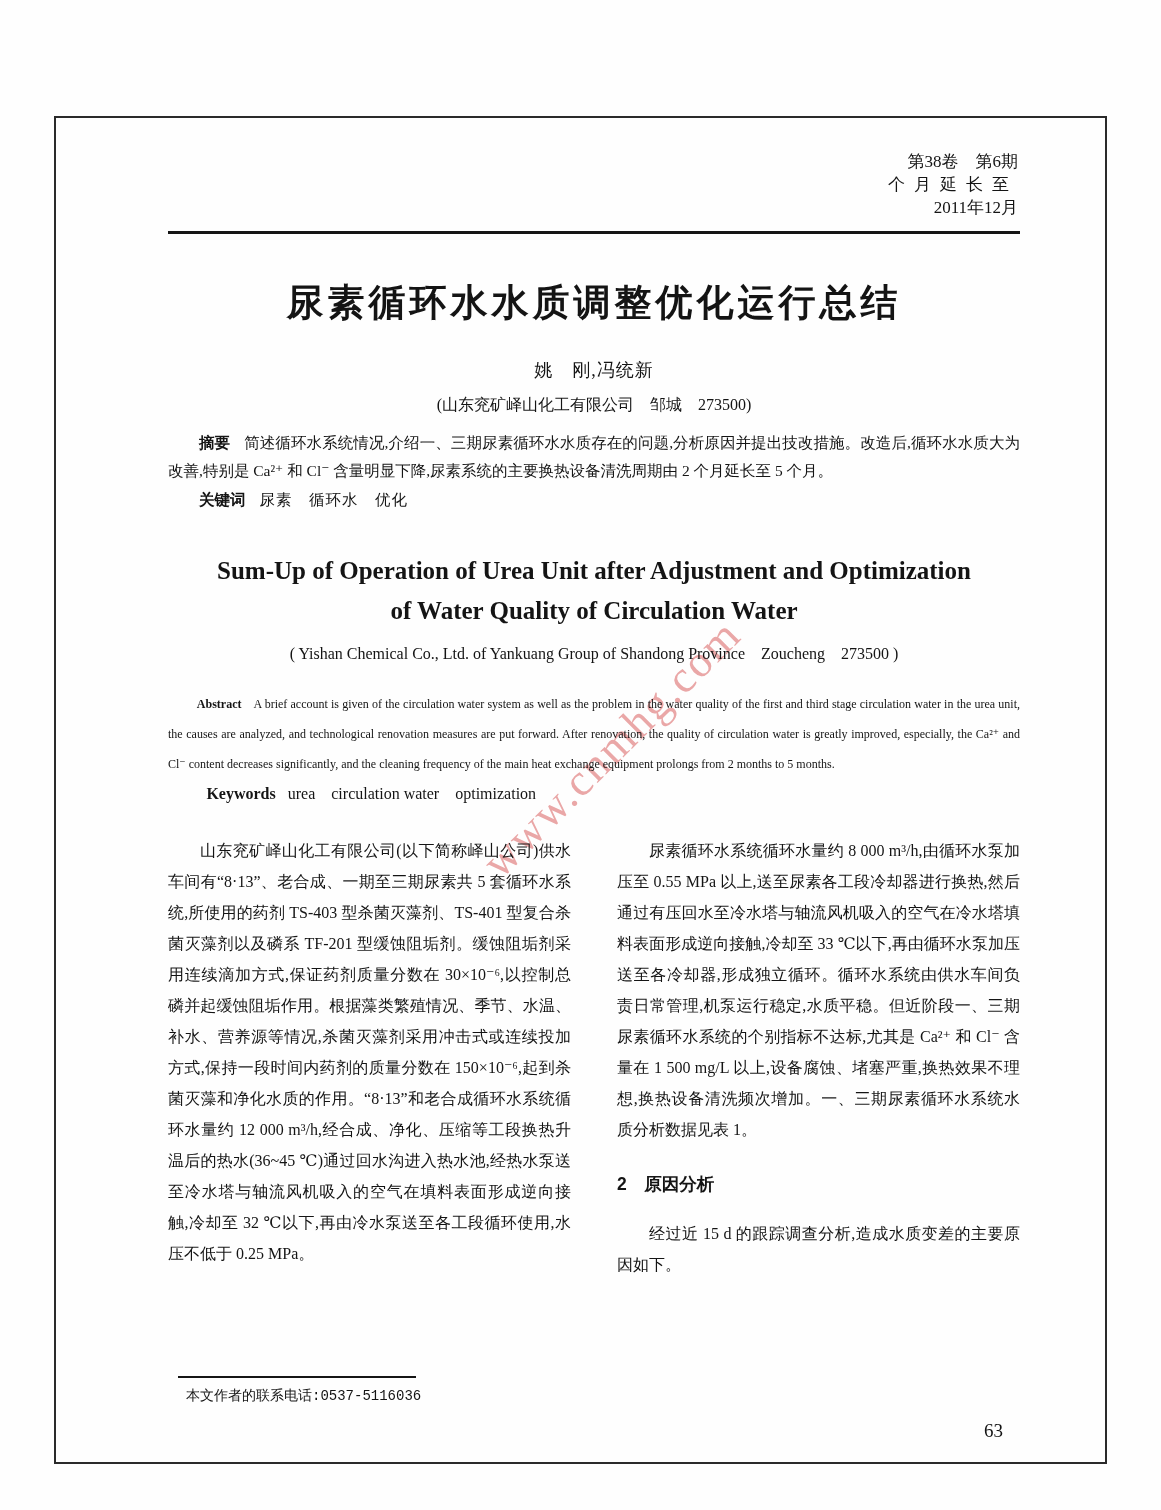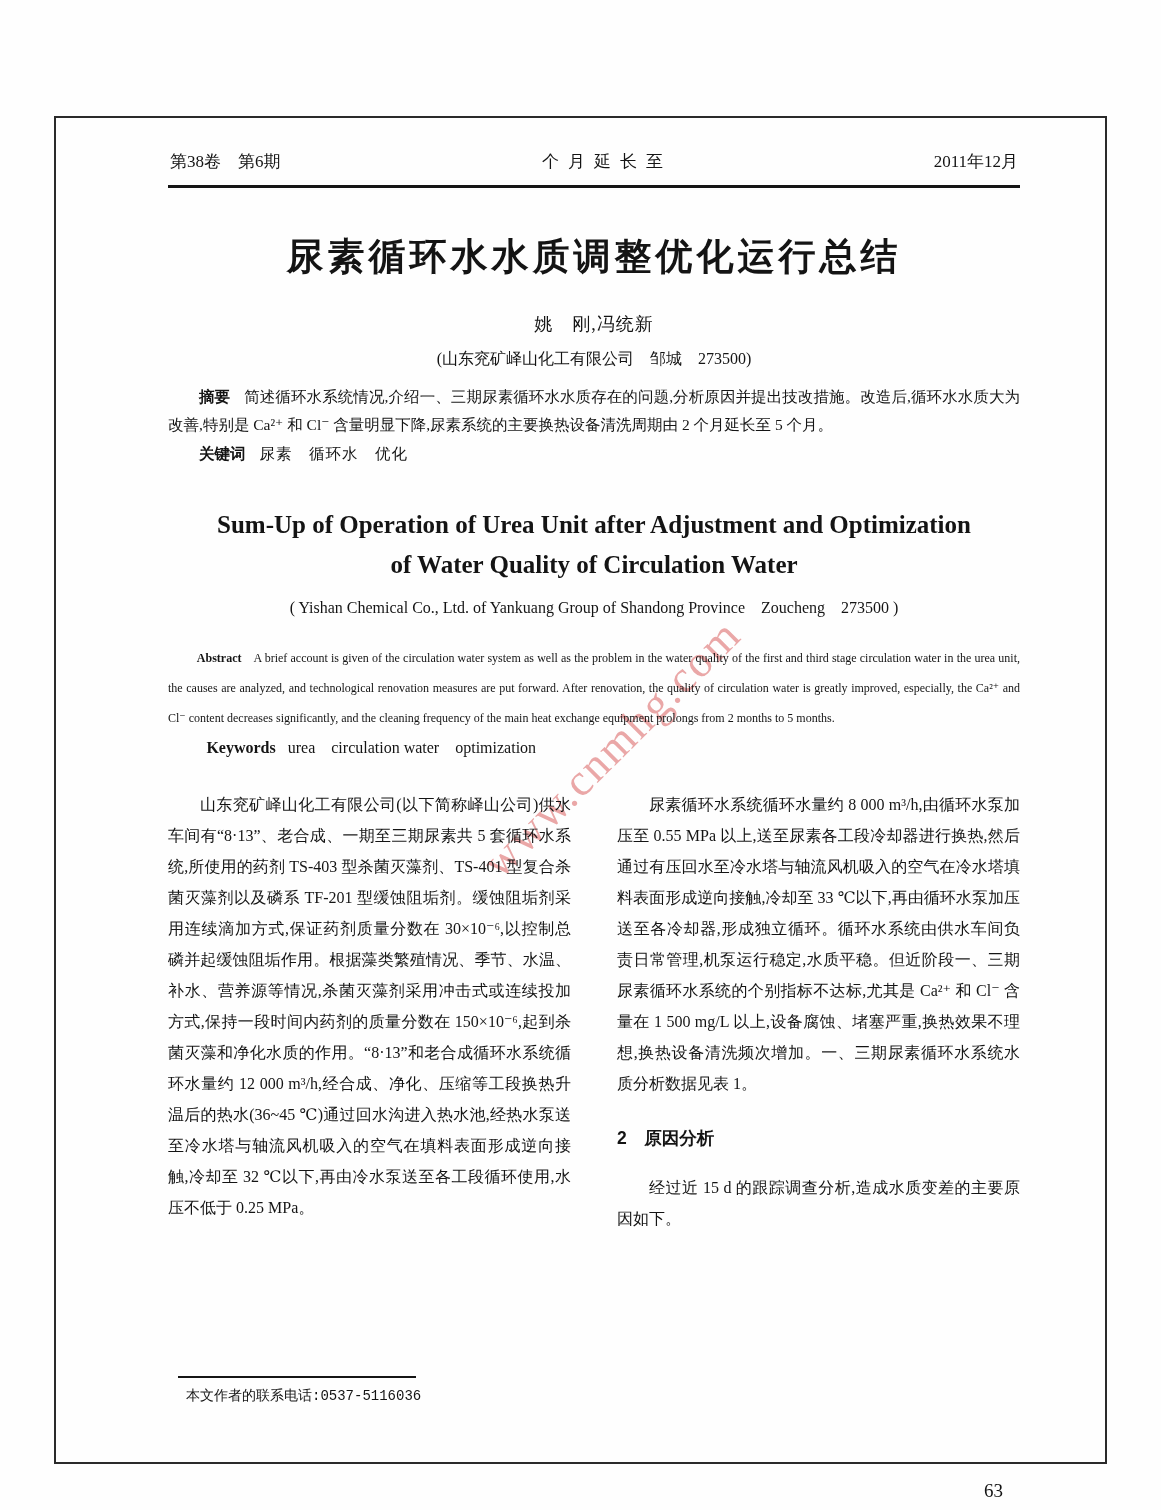--- a/index.html
+++ b/index.html
@@ -26,20 +26,21 @@
     left: 168px; top: 150px;
     width: 852px;
   }
   .header {
     display: flex;
     justify-content: space-between;
     align-items: flex-end;
     font-size: 17px;
     padding: 0 2px 12px 2px;
     border-bottom: 3px solid #151515;
+    flex-direction: column;
   }
   .journal-name { letter-spacing: 9px; }
   .title-cn {
     margin-top: 44px;
     text-align: center;
     font-size: 37px;
     font-weight: bold;
     letter-spacing: 4px;
     font-family: "Liberation Sans", "DejaVu Sans", sans-serif;
   }
@@ -91,21 +92,21 @@
     font-size: 17.5px;
     margin: 24px 0 18px 0;
     text-indent: 0;
   }
   .footnote { position: absolute; left: 186px; top: 1376px; font-size: 14px; font-family: Liberation Mono, monospace; }
   .footnote-rule {
     width: 238px;
     border-top: 2px solid #151515;
     margin: 0 0 9px -8px;
   }
-  .page-number { position: absolute; left: 984px; top: 1480px; font-size: 19px; }
+  .page-number { position: absolute; left: 984px; top: 1420px; font-size: 19px; }
   .watermark {
     position: absolute;
     left: 440px; top: 722px;
     font-size: 45px;
     letter-spacing: 2px;
     color: rgba(214, 86, 86, 0.52);
     transform: rotate(-45deg);
     transform-origin: center;
     pointer-events: none;
     font-family: "Liberation Serif", "DejaVu Serif", serif;

